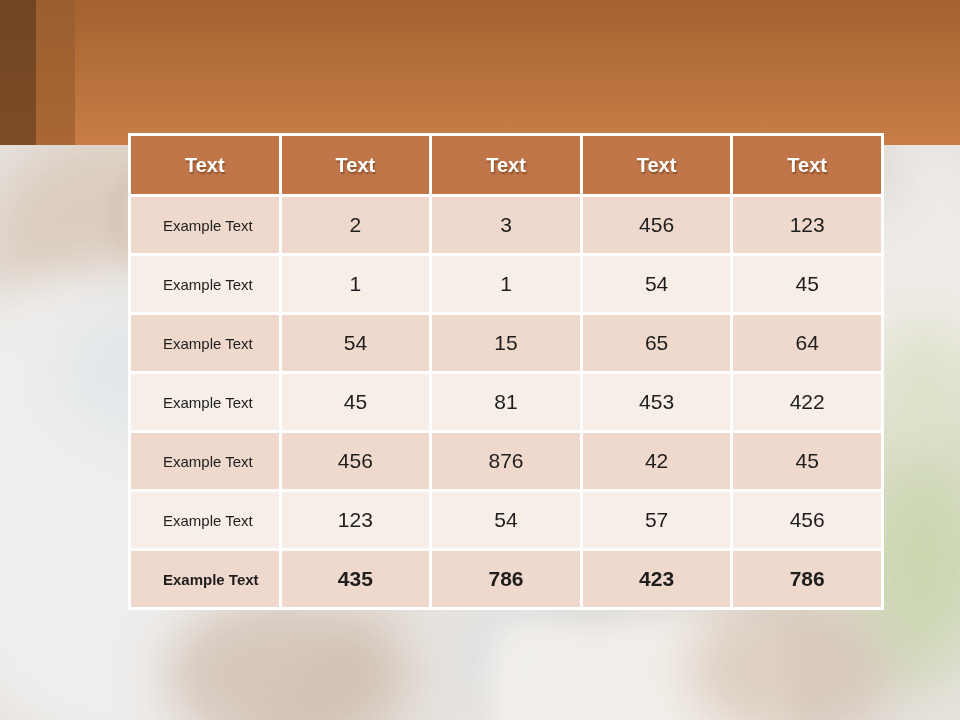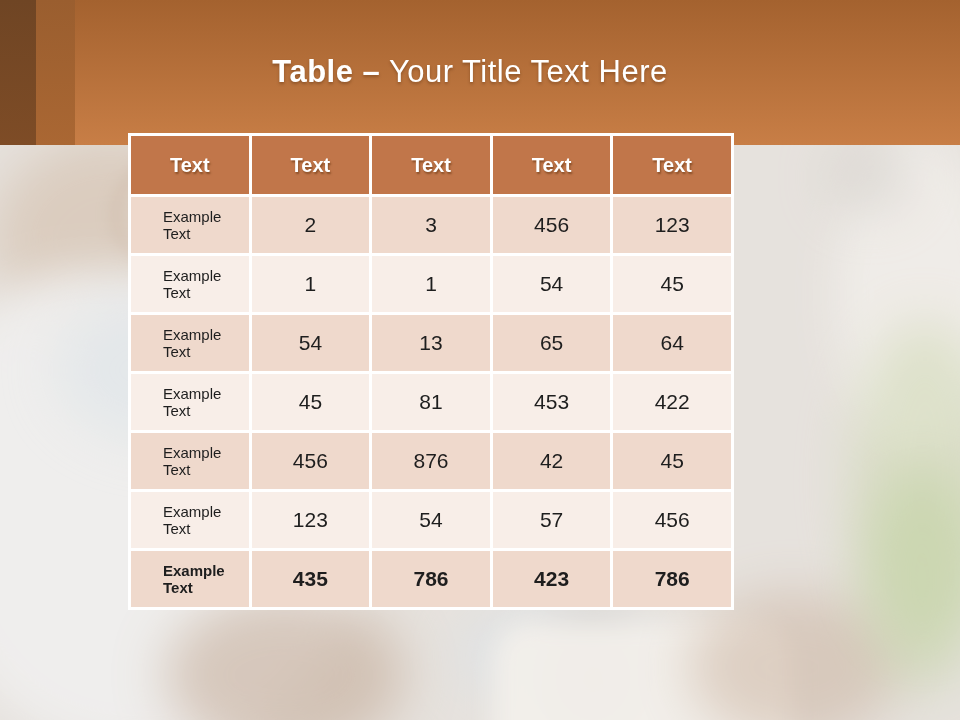--- a/index.html
+++ b/index.html
@@ -30,21 +30,21 @@
   .stripe1{position:absolute;left:0;top:0;width:36px;height:145px;
         background:linear-gradient(to bottom,var(--stripe-dark,#6F4524),#7E4C26);}
   .stripe2{position:absolute;left:36px;top:0;width:39px;height:145px;
         background:linear-gradient(to bottom,var(--stripe-mid,#9A5E2F),#AA6733);}
   .title{position:absolute;left:0;top:54px;width:940px;text-align:center;color:#fff;
          font-size:31px;letter-spacing:.5px;text-shadow:0 2px 3px rgba(70,35,10,.35);}
   .title .bold{font-weight:700;}
   .title .reg{font-weight:400;}
 
   
-  table.data{position:absolute;left:128px;top:133px;width:606px;border-collapse:separate;
+  table.data{position:absolute;left:128px;top:133px;width:756px;border-collapse:separate;
              border-spacing:3px;background:var(--grid-white,#FFFFFF);table-layout:fixed;}
   table.data th,table.data td{overflow:hidden;}
   .hcell{height:56px;background:var(--header-cell-bg,#C1764A);color:var(--header-text,#FFFFFF);
          font-size:20px;font-weight:700;text-align:center;vertical-align:middle;
          text-shadow:1px 2px 2px rgba(90,45,10,.55);}
   tr.drow td{height:54px;vertical-align:middle;color:var(--body-text,#1E1E1E);}
   tr.drow.dark td{background:var(--row-dark,#EFD9CC);}
   tr.drow.light td{background:var(--row-light,#F8EEE8);}
   td.label-cell{font-size:15px;padding-left:32px;text-align:left;}
   td.value-cell{font-size:21px;text-align:center;}
@@ -70,25 +70,20 @@
     <div class="blob b-plant"></div>
     <div class="blob b-plant2"></div>
     <div class="photo-wash"></div>
   </div>
 
   <div class="band">
     <div class="stripe1"></div>
     <div class="stripe2"></div>
   </div>
 
-  <div class="title">
-    <span class="bold">Table</span>
-    <span class="bold">–</span>
-    <span class="reg"> Your Title Text Here</span>
-  </div>
 
   <table class="data">
     <thead>
       <tr>
           <th class="hcell">Text</th>
           <th class="hcell">Text</th>
           <th class="hcell">Text</th>
           <th class="hcell">Text</th>
           <th class="hcell">Text</th>
         </tr>
@@ -104,21 +99,21 @@
         <tr class="drow light">
           <td class="label-cell">Example Text</td>
           <td class="value-cell">1</td>
           <td class="value-cell">1</td>
           <td class="value-cell">54</td>
           <td class="value-cell">45</td>
         </tr>
         <tr class="drow dark">
           <td class="label-cell">Example Text</td>
           <td class="value-cell">54</td>
-          <td class="value-cell">13</td>
+          <td class="value-cell">15</td>
           <td class="value-cell">65</td>
           <td class="value-cell">64</td>
         </tr>
         <tr class="drow light">
           <td class="label-cell">Example Text</td>
           <td class="value-cell">45</td>
           <td class="value-cell">81</td>
           <td class="value-cell">453</td>
           <td class="value-cell">422</td>
         </tr>

